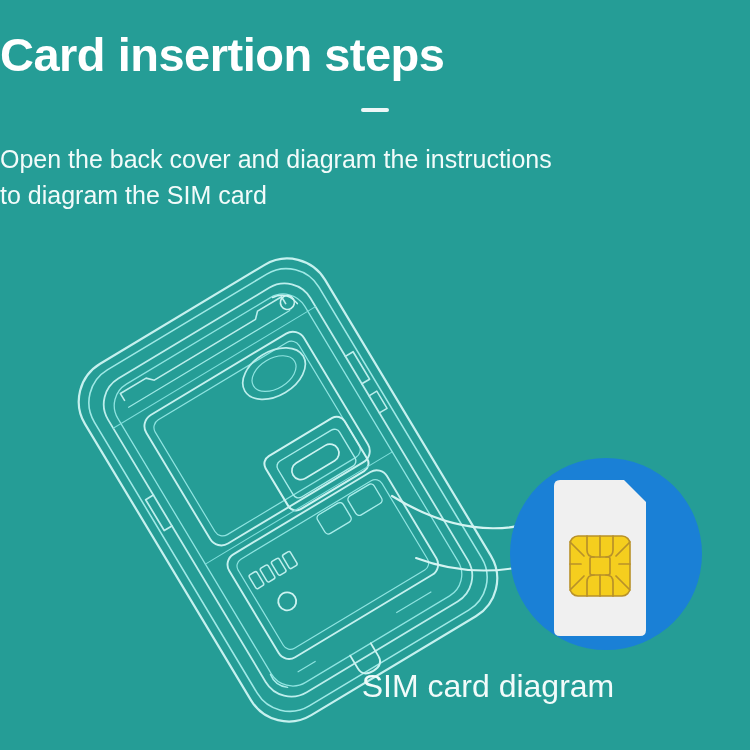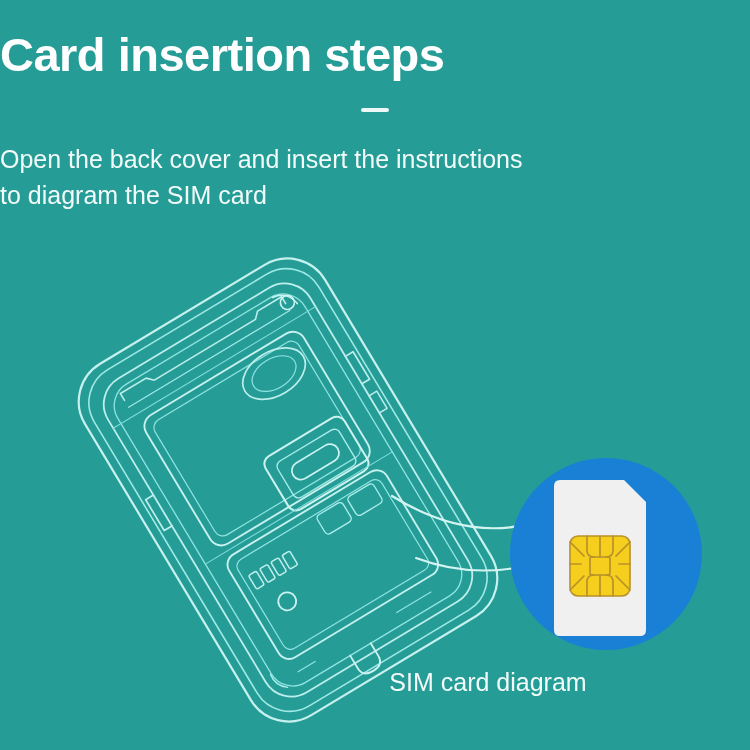--- a/index.html
+++ b/index.html
@@ -116,39 +116,39 @@
     position: absolute;
     left: 0;
     top: 668px;
     width: 750px;
     text-align: center;
     z-index: 4;
   }
   .caption-inner {
     display: inline-block;
     margin-left: 226px;
-    font-size: 25px;
+    font-size: 32px;
     color: #f2fbfa;
     white-space: nowrap;
   }
 </style>
 </head>
 <body>
 
 <div id="poster">
 
   <div class="header">
     <h1 class="title">Card insertion steps</h1>
 
     <div class="divider-wrap">
       <div class="divider"></div>
     </div>
 
     <p class="subtitle">
-      <span class="line">Open the back cover and insert the instructions</span>
+      <span class="line">Open the back cover and diagram the instructions</span>
       <span class="line">to diagram the SIM card</span>
     </p>
   </div>
 
   <svg class="phone-art" viewBox="0 0 540 470">
     <g transform="rotate(-31 270 235)" fill="none" stroke="#a9ecea" stroke-width="2" stroke-linecap="round" stroke-linejoin="round">
 
       <rect x="130" y="30" width="280" height="410" rx="44" ry="44" stroke="#c6f1ef" stroke-width="2.2"></rect>
       <rect x="139" y="39" width="262" height="392" rx="38" ry="38" stroke="#9fe9e6" stroke-width="1.6"></rect>
 

